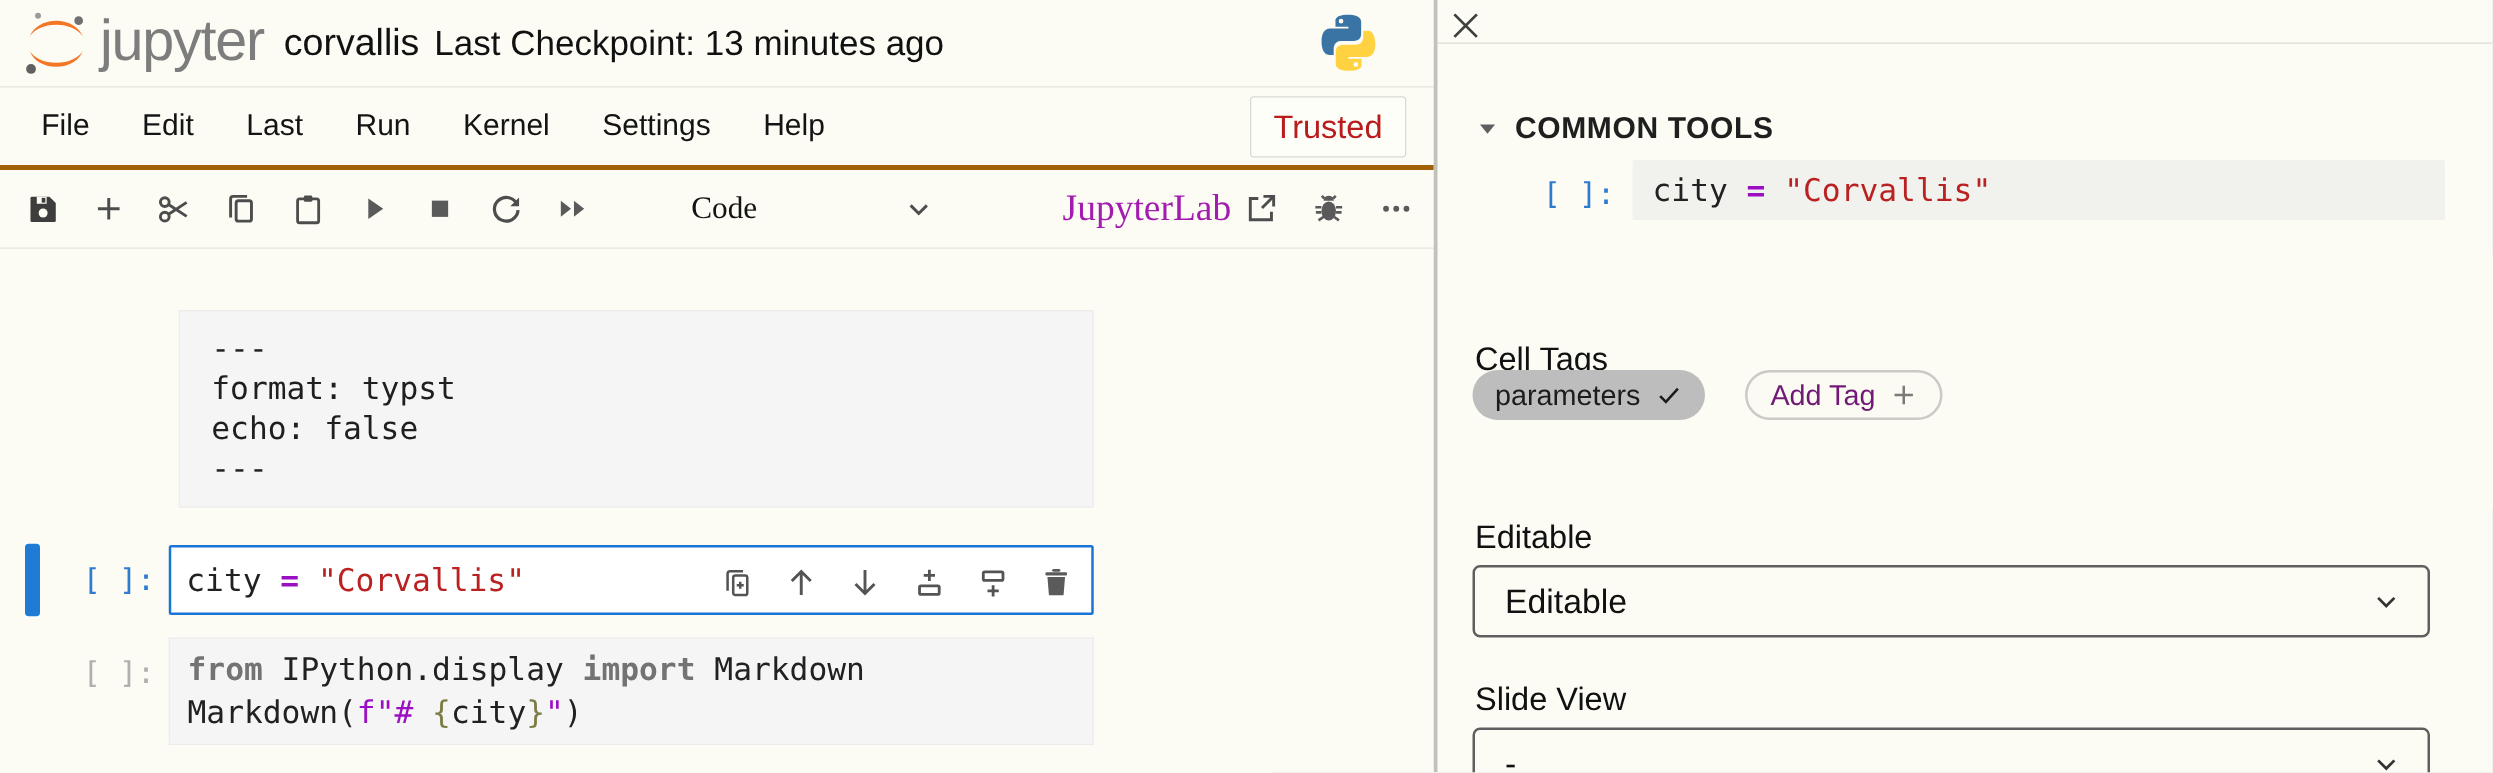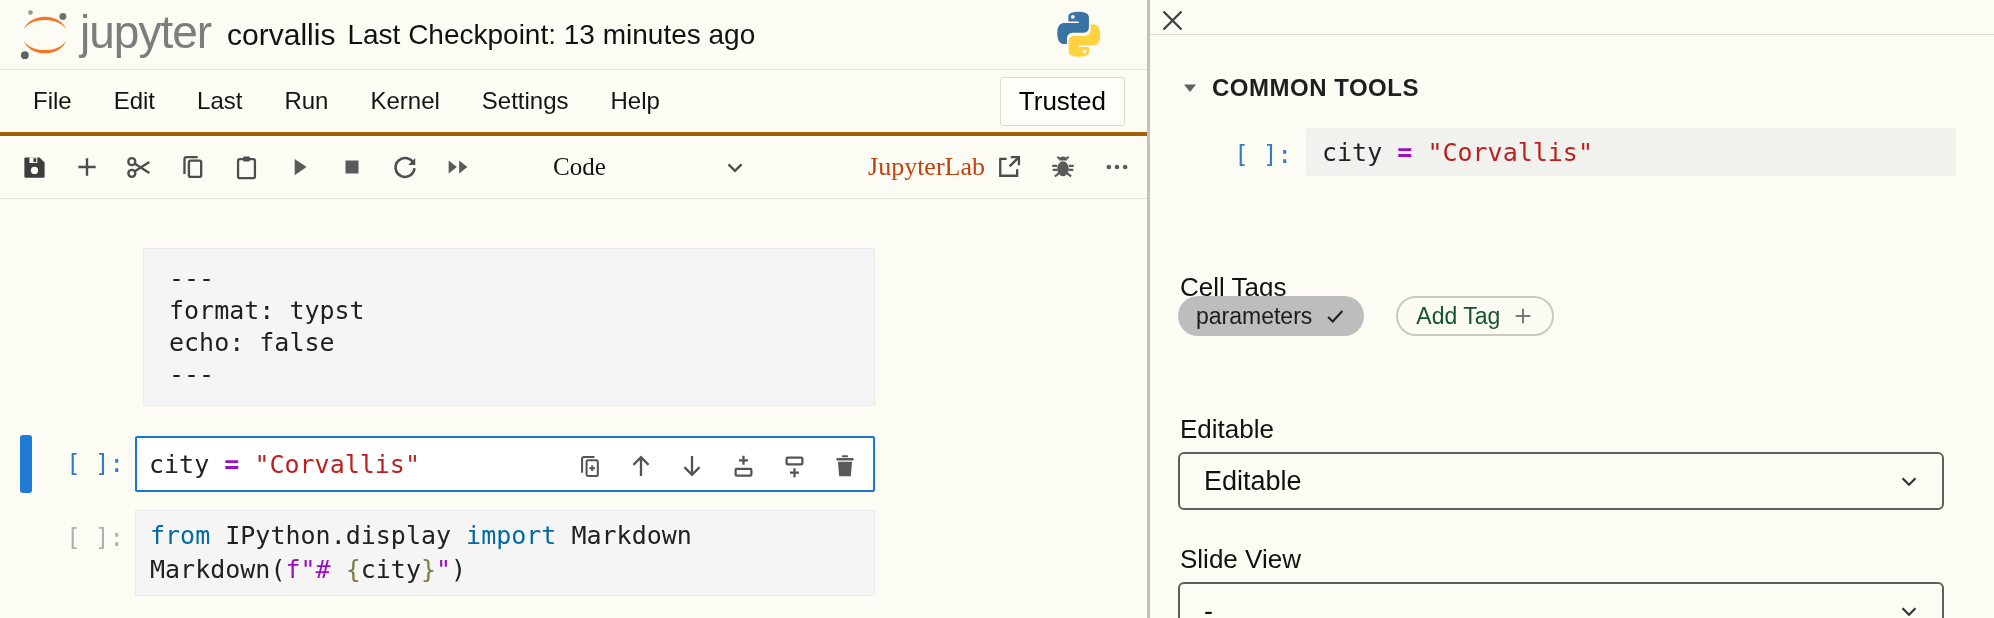--- a/index.html
+++ b/index.html
@@ -17,30 +17,30 @@
   .nb-header { position:relative; height:70px; display:flex; align-items:center; padding-left:16px; border-bottom:1px solid #e4e4dd; }
   .logo { display:flex; align-items:center; gap:6px; }
   .logo-word { font-size:46px; color:#7d7d7d; letter-spacing:-1px; margin-top:-6px; }
   .doc-title { margin-left:16px; font-size:30px; font-weight:500; color:#111; }
   .checkpoint { margin-left:12px; font-size:28px; color:#111; font-weight:400; }
   .kernel-logo { position:absolute; right:42px; top:8px; }
 
   
   .menubar { height:66px; display:flex; align-items:center; padding:0 12px; border-bottom:4px solid #a16207; }
   .menu-item { padding:0 21px; font-size:24px; color:#141414; cursor:default; }
-  .trusted-btn { margin-left:auto; margin-right:10px; font-size:26px; color:#000000;
+  .trusted-btn { margin-left:auto; margin-right:10px; font-size:26px; color:#b91c1c;
     border:1px solid #dadad3; background:#fefef9; border-radius:3px; padding:8px 18px; }
 
   
   .toolbar { height:63px; display:flex; align-items:center; padding-left:20px; border-bottom:1px solid #e4e4dd; color:#4d4d4d;font-family:Liberation Serif, serif; }
   .tb-btn { width:28px; height:28px; margin-right:25px; display:flex; align-items:center; justify-content:center; }
   .tb-btn svg { display:block; }
   .celltype-select { margin-left:56px; width:195px; display:flex; align-items:center; justify-content:space-between; font-size:25px; color:#141414; }
   .tb-right { margin-left:auto; margin-right:16px; display:flex; align-items:center; gap:26px; }
-  .jlab-link { font-size:26px; color:#c2410c; display:flex; align-items:center; gap:10px; }
+  .jlab-link { font-size:30px; color:#a21caf; display:flex; align-items:center; gap:10px; }
 
   
   .cells { position:relative; padding-top:49px; }
   .raw-cell { margin-left:143px; width:732px; background:#f5f5f5; border:1px solid #ececec;
     padding:14px 25px; font-family:"DejaVu Sans Mono", monospace; font-size:25px; line-height:32px; color:#1f1f1f; }
   .cell-row { position:relative; }
   .row-active { margin-top:29px; height:58px; }
   .active-bar { position:absolute; left:20px; top:0; width:12px; height:58px; border-radius:3px; background:#1f7bd4; }
   .prompt { position:absolute; left:0; width:124px; text-align:right; font-family:"DejaVu Sans Mono", monospace; font-size:24px; }
   .prompt-blue { color:#2e7bcf; }
@@ -50,40 +50,40 @@
   .active-box .codeline { padding-left:12px; }
   .codeline { font-family:"DejaVu Sans Mono", monospace; font-size:25px; white-space:pre; }
   .cell-toolbar { position:absolute; right:14px; top:14px; display:flex; gap:23px; color:#545454; }
   .ct-btn { width:28px; height:28px; display:flex; align-items:center; justify-content:center; }
   .row-code2 { margin-top:17px; }
   .code2-box { margin-left:135px; width:740px; background:#f5f5f5; border:1px solid #ececec; padding:8px 14px; }
   .code2-box .codeline { line-height:34px; }
 
   
   .tok-plain { color:#212121; }
-  .tok-kw { color:#0369a1; font-weight:normal; }
+  .tok-kw { color:#737373; font-weight:bold; }
   .tok-op { color:#9a0fc2; font-weight:bold; }
   .tok-str { color:#ba2121; }
   .tok-fstr { color:#9a0fc2; }
   .tok-brace { color:#7d7c45; }
 
   
   .close-btn { position:absolute; top:4px; left:6px; width:32px; height:32px; display:flex; align-items:center; justify-content:center; color:#3f3f3f; }
   .rp-top-border { position:absolute; top:34px; left:0; width:100%; height:1px; background:#dcdcd5; }
-  .section-header { position:absolute; top:74px; left:32px; display:flex; align-items:center; gap:14px; }
+  .section-header { position:absolute; top:89px; left:32px; display:flex; align-items:center; gap:14px; }
   .section-title { font-size:24px; font-weight:bold; letter-spacing:0.5px; color:#1f1f1f; }
   .caret { color:#5f5f5f; }
   .preview-prompt { position:absolute; top:141px; left:0; width:142px; text-align:right; font-family:"DejaVu Sans Mono", monospace; font-size:24px; color:#2e7bcf; }
   .preview-box { position:absolute; top:128px; left:156px; right:38px; height:48px; background:#f1f1ee;
     border-radius:2px; display:flex; align-items:center; padding-left:16px; }
   .rp-label { position:absolute; left:30px; font-size:26px; color:#111; }
   .tags-row { position:absolute; top:296px; left:28px; display:flex; gap:32px; }
   .chip { height:40px; border-radius:20px; display:flex; align-items:center; gap:12px; padding:0 18px; font-size:23px; }
   .chip-filled { background:#bdbdbd; color:#1c1c1c; }
-  .chip-outline { background:#fbfbf4; border:2px solid #cbcbc6; color:#14532d;align-items:center; }
+  .chip-outline { background:#fbfbf4; border:2px solid #cbcbc6; color:#701a75;align-items:center; }
   .select { position:absolute; left:28px; right:50px; height:58px; border:2px solid #5f5f5f; border-radius:6px;
     display:flex; align-items:center; justify-content:space-between; padding:0 20px 0 24px; font-size:27px; color:#111; background:transparent; }
 </style>
 </head>
 <body>
 
 <div id="app">
 
   <div class="left-panel">
 

